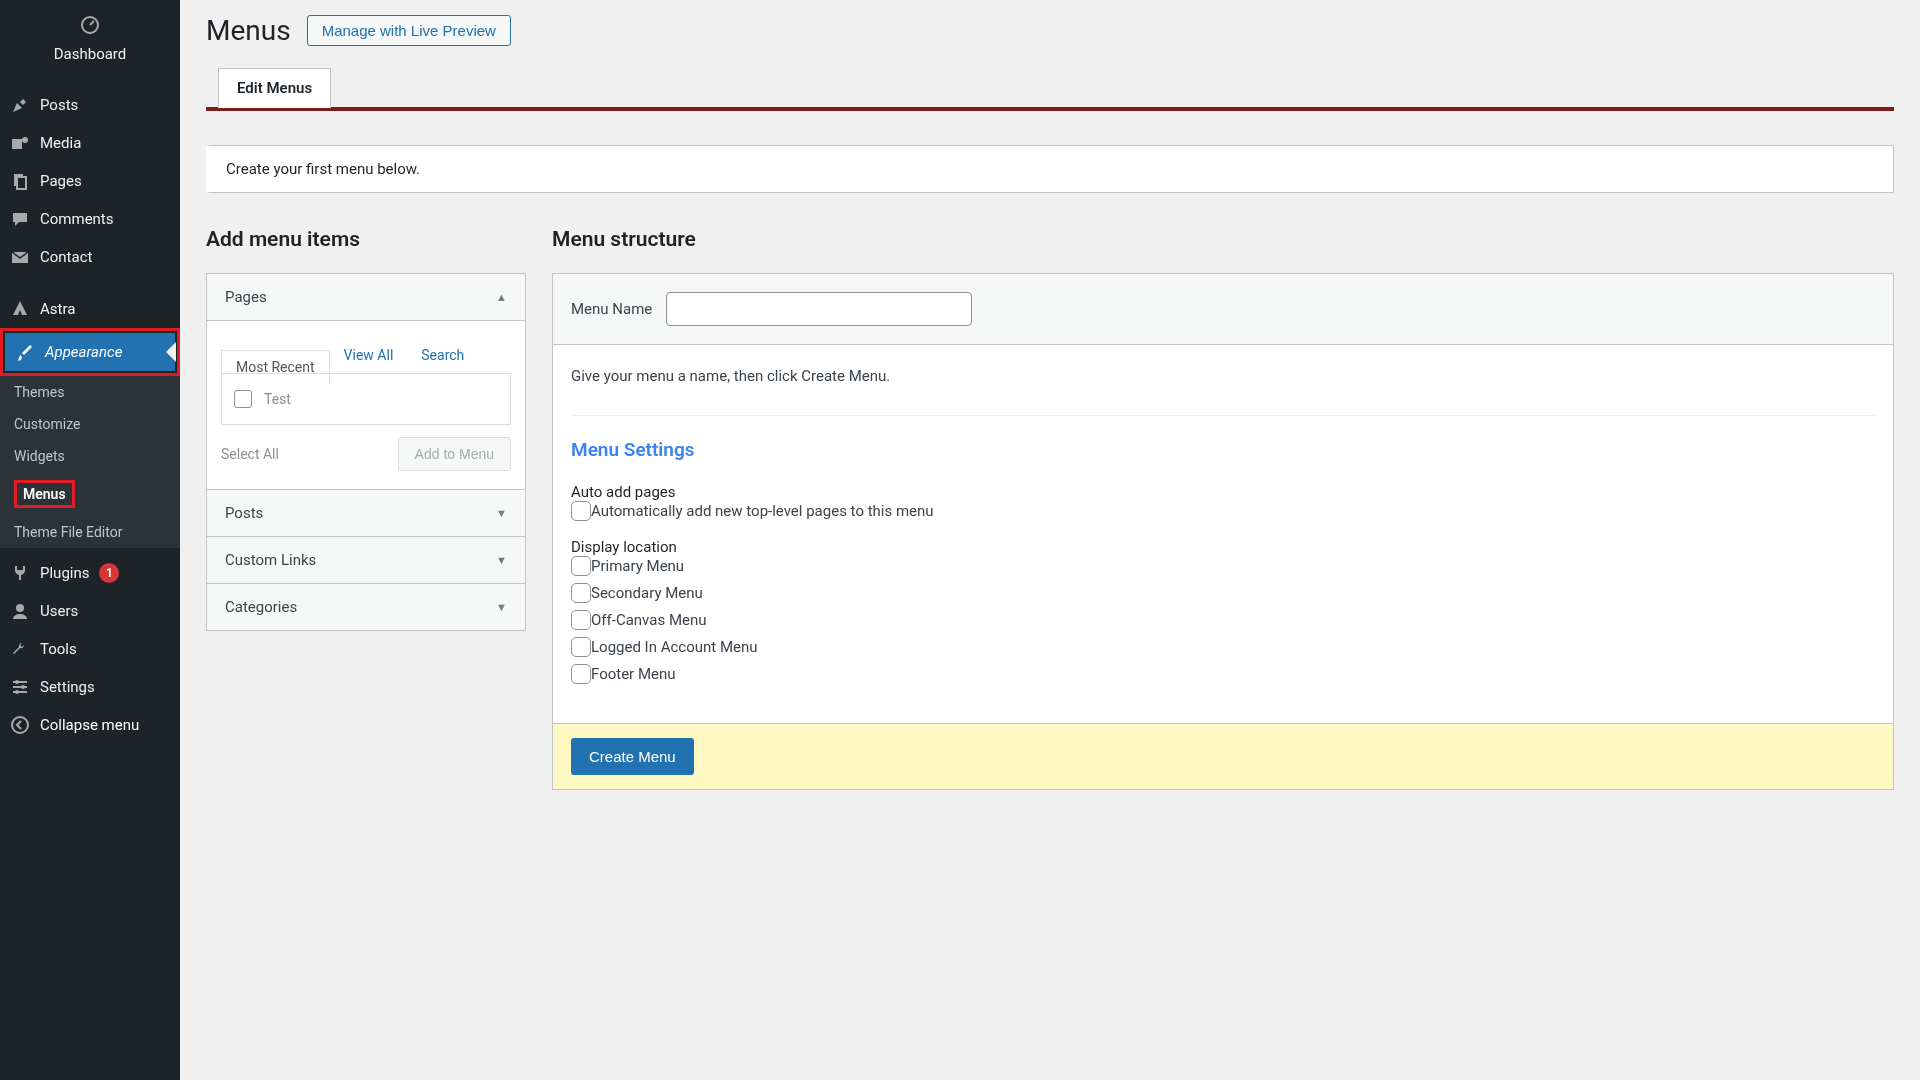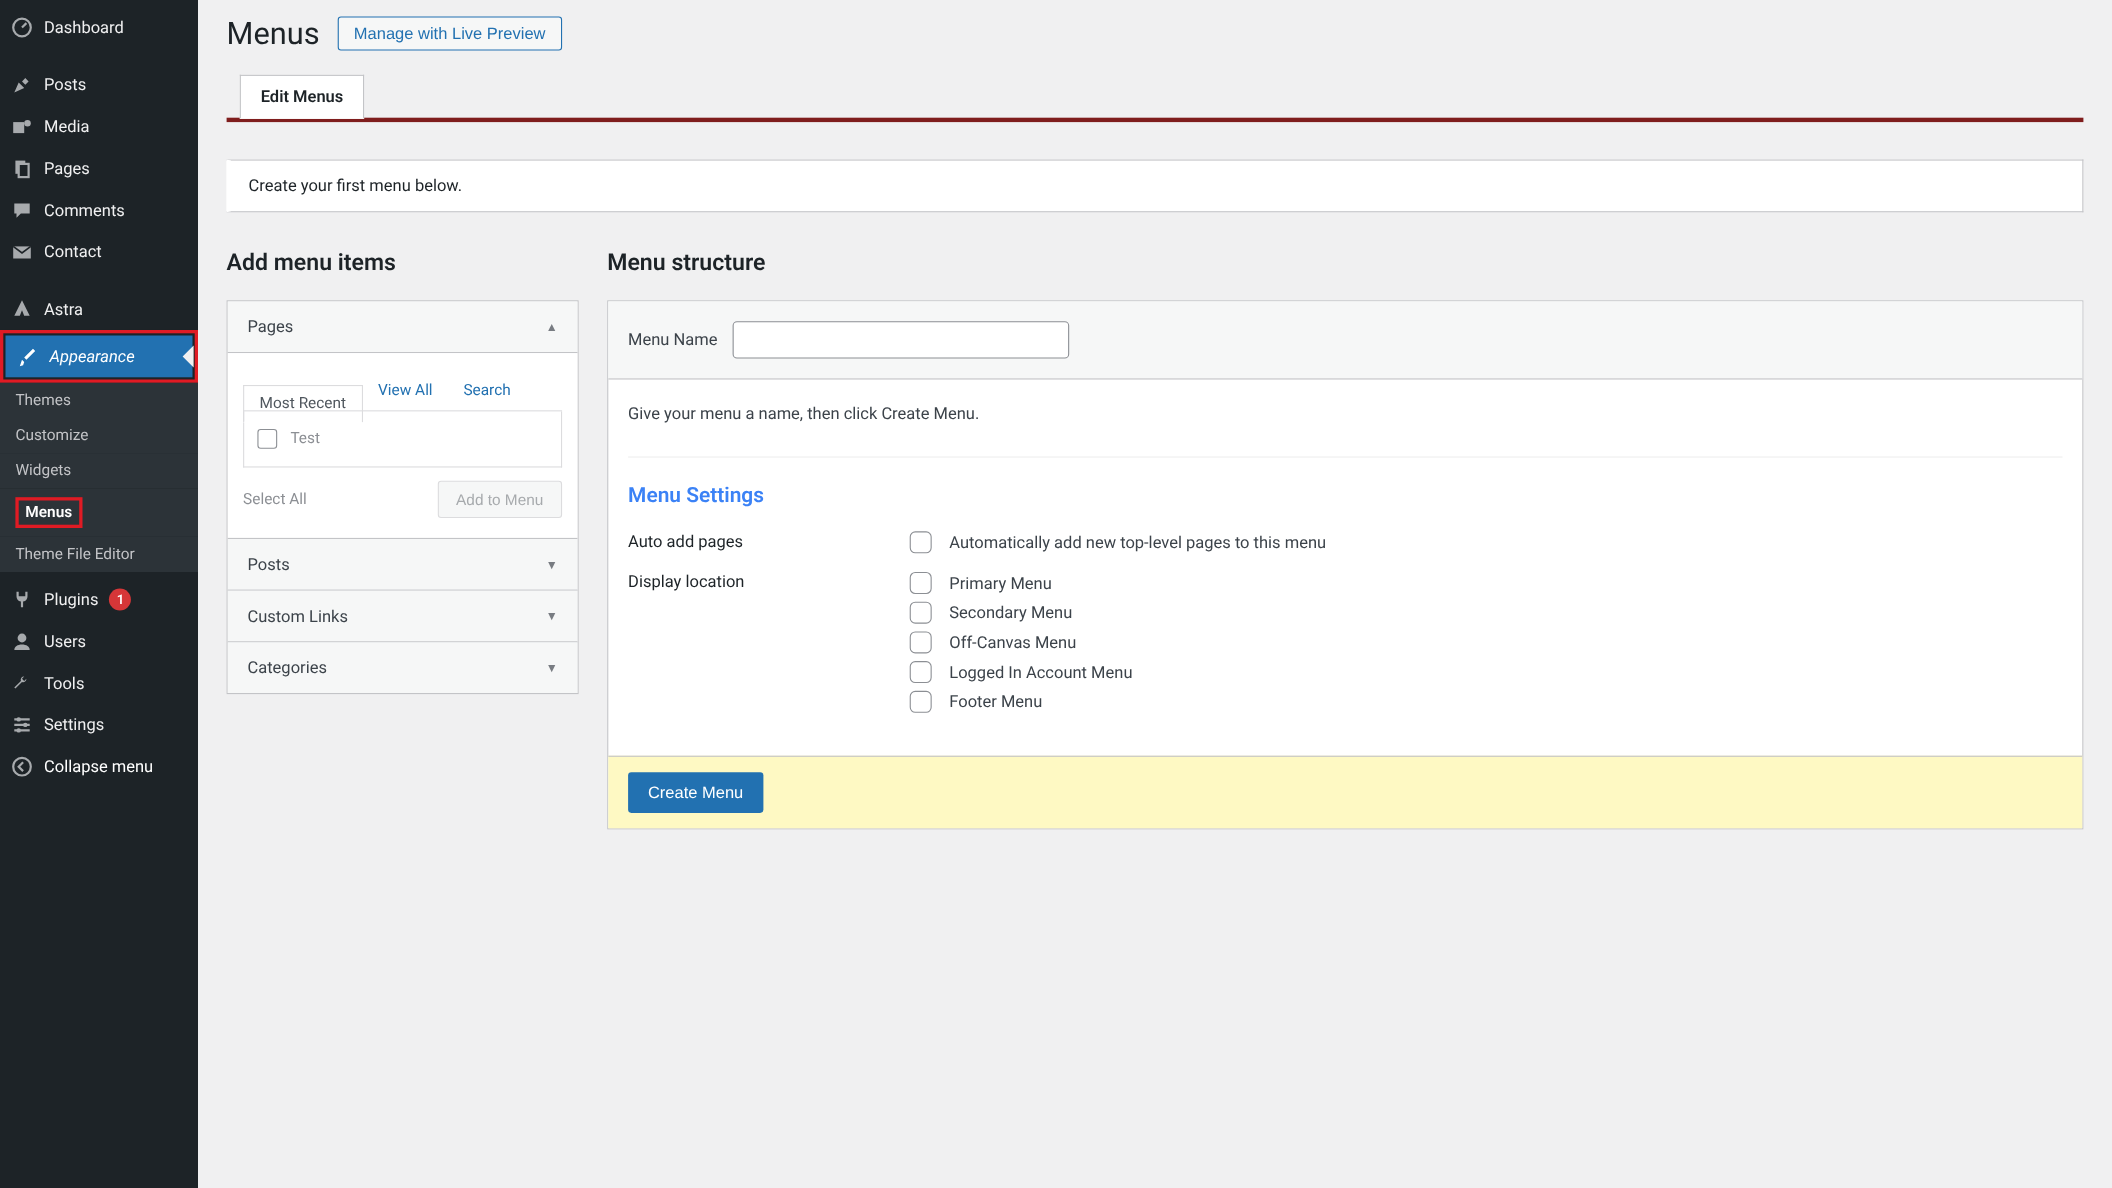--- a/index.html
+++ b/index.html
@@ -25,21 +25,21 @@
     display: flex;
     align-items: center;
     padding: 9px 10px;
     color: #f0f0f1;
     cursor: pointer;
     font-size: 15px;
     gap: 10px;
     position: relative;
   }
   .side-item .icon { width: 20px; height: 20px; display:flex; align-items:center; justify-content:center; color:#a7aaad; }
-  .side-item.top-space { margin-top: 6px; }
+  .side-item.top-space { margin-top: 6px; flex-direction: column; }
   .side-item.active { background: #2271b1; color:#fff; }
   .side-item.active .icon { color:#fff; }
   .side-item.active::after {
     content:""; position:absolute; right:-1px; top:50%; transform:translateY(-50%);
     border-top:10px solid transparent; border-bottom:10px solid transparent; border-right:10px solid #f0f0f1;
   }
   .side-sub {
     padding: 8px 14px;
     color: #c3c4c7;
     cursor: pointer;
@@ -130,23 +130,23 @@
     border-bottom:1px solid #c3c4c7; font-size:15px;
   }
   .text-input {
     border:1px solid #8c8f94; border-radius:4px; padding:6px 8px;
     width:306px; height:34px; font-size:14px;
   }
   .panel-body { padding:22px 18px; }
   .hint { font-size:15px; color:#3c434a; }
   hr.sep { border:none; border-top:1px solid #eee; margin:30px 0 22px; }
   h3.settings-title { font-size:19px; font-weight:600; color:#3b82f6; margin-bottom:22px; }
-  .setting-row { display:flex; font-size:15px; margin-bottom:10px; }
+  .setting-row { display:flex; font-size:15px; margin-bottom:10px;flex-direction:column; }
   .setting-label { width:256px; color:#1d2327; flex-shrink:0; }
-  .chk-line { display:flex; align-items:center; gap:16px; margin-bottom:7px; }
+  .chk-line { display:flex; align-items:center; gap:0; margin-bottom:7px; }
   .chk {
     width:20px; height:20px; border:1px solid #8c8f94; border-radius:5px;
   }
   .btn-primary {
     background:#2271b1; color:#fff; border:none; border-radius:3px;
     padding:10px 18px; font-size:15px; cursor:pointer;
   }
   .panel-foot {
     background:#fef9c3; padding:14px 18px; border-top:1px solid #c3c4c7;
   }

